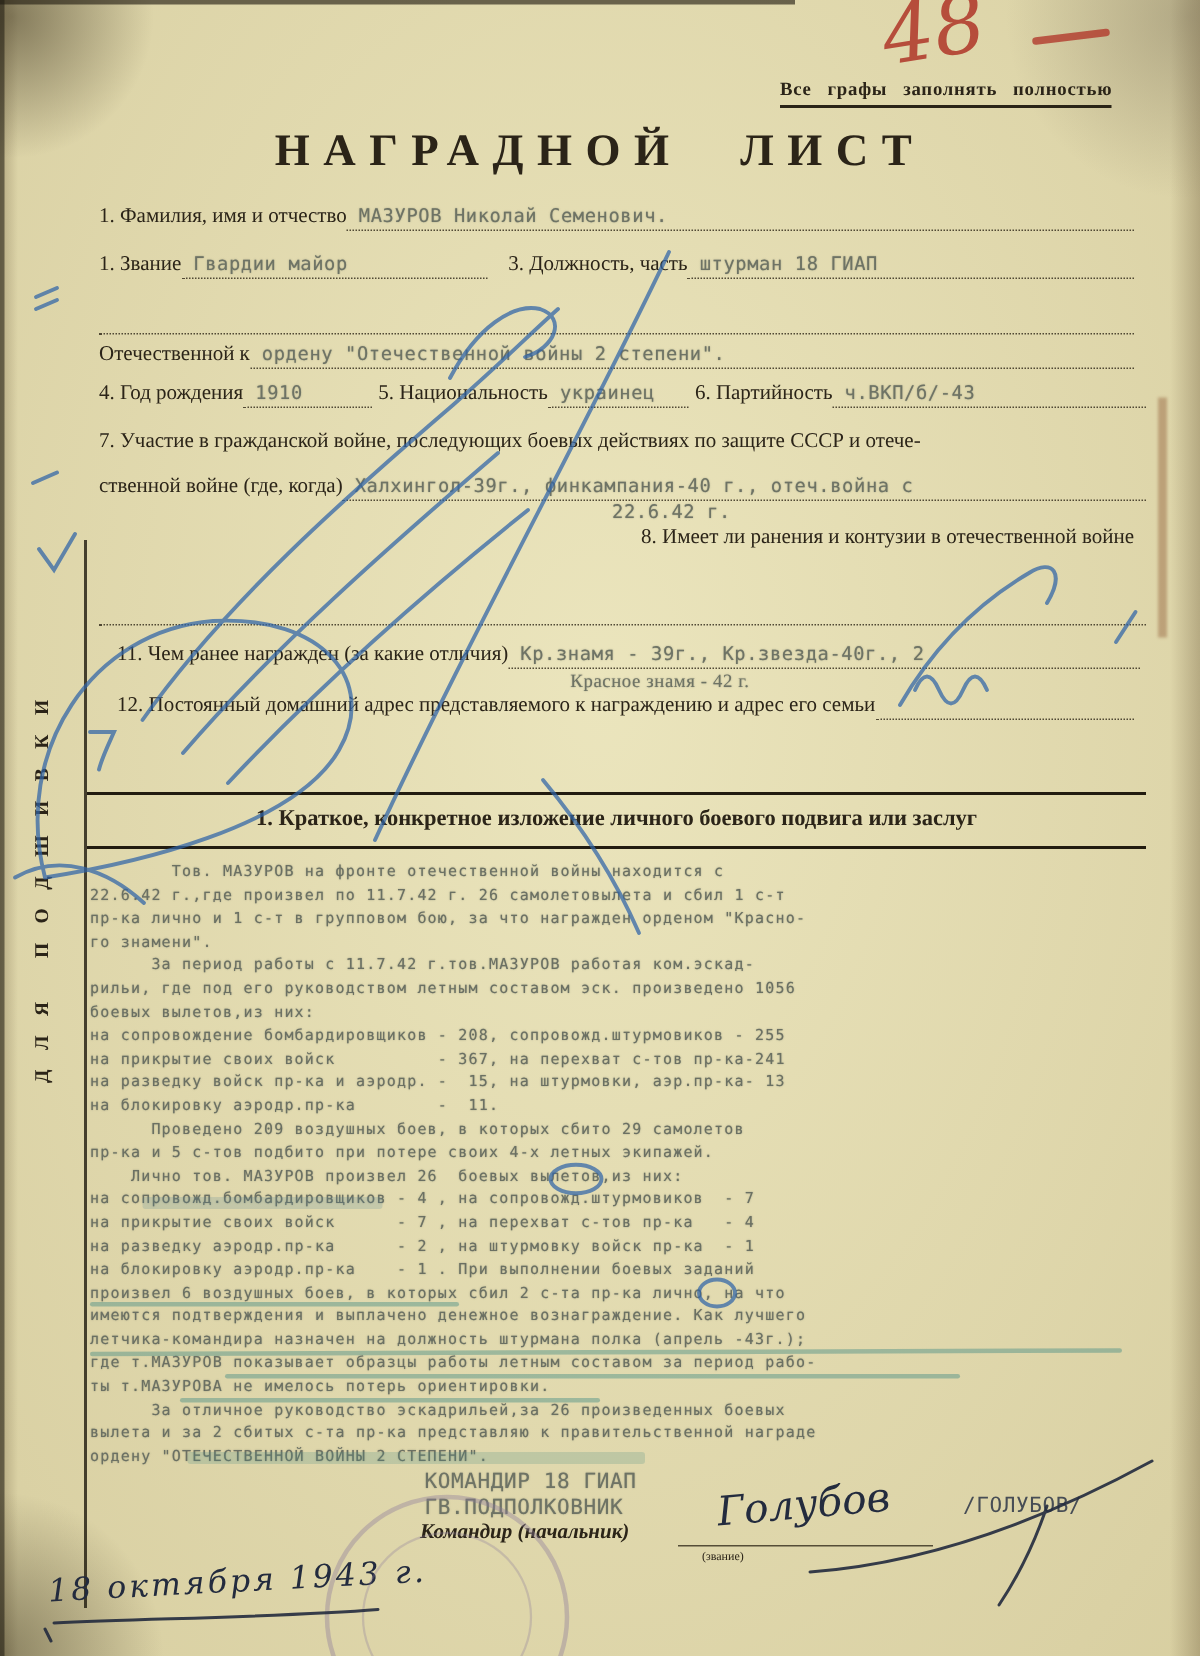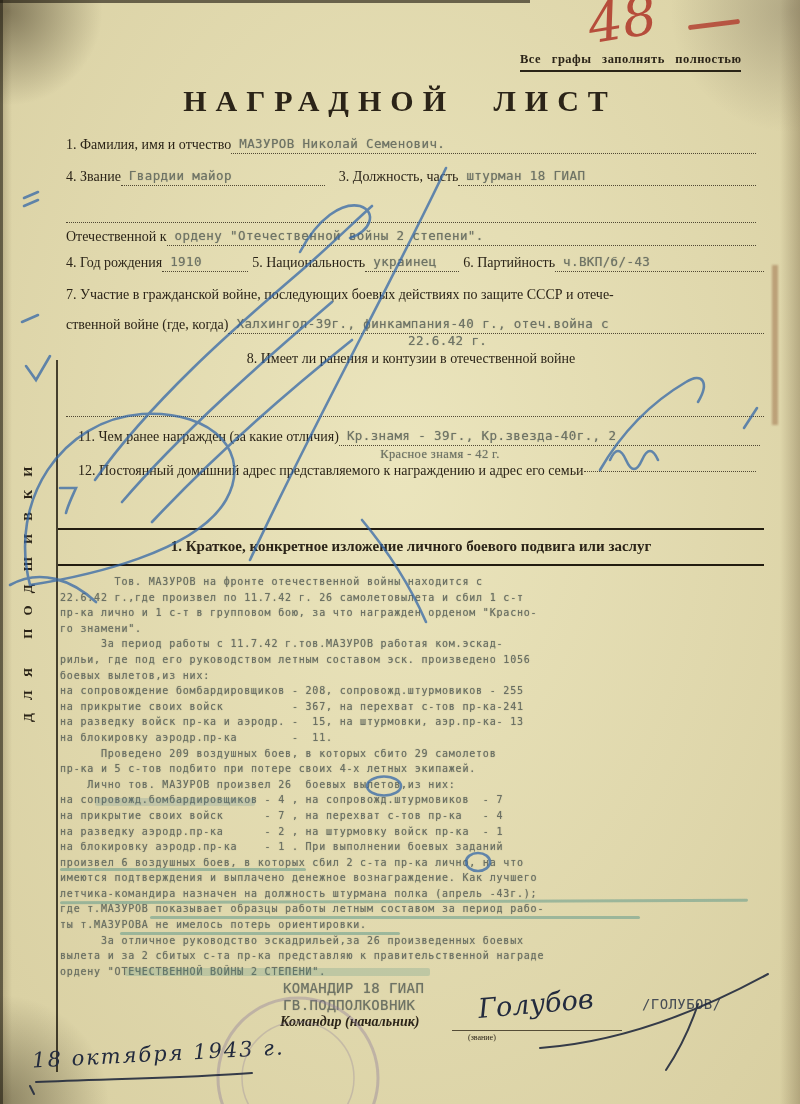--- a/index.html
+++ b/index.html
@@ -9,21 +9,21 @@
       radial-gradient(circle at 1% 1%, rgba(60,50,30,0.55), rgba(60,50,30,0) 7%),
       radial-gradient(circle at 99% 1%, rgba(110,100,80,0.38), rgba(110,100,80,0) 9%),
       radial-gradient(circle at 0% 100%, rgba(60,52,32,0.5), rgba(60,52,32,0) 8%),
       linear-gradient(90deg, rgba(80,62,34,0.28) 0px, rgba(80,62,34,0) 12px, rgba(80,62,34,0) 780px, rgba(90,70,40,0.3) 800px),
       radial-gradient(ellipse at 50% 42%, rgba(255,252,230,0.25), rgba(150,128,78,0.2) 120%),
       #e4ddaf;}
   .abs{position:absolute;}
   .printed{font-family:"Liberation Serif",serif;color:#2b2418;font-size:14px;line-height:1.25;}
   .typed{font-family:"DejaVu Sans Mono",monospace;color:#6e7365;font-size:12.5px;
          letter-spacing:0.4px;text-shadow:0 0 1px rgba(110,116,100,0.7);white-space:nowrap;}
-  .row{display:flex;align-items:center;}
+  .row{display:flex;align-items:flex-end;}
   .fill{flex:1;border-bottom:1px dotted rgba(55,47,30,0.85);padding:0 6px 1px 8px;min-width:20px;}
   .fillshort{border-bottom:1px dotted rgba(55,47,30,0.85);padding:0 6px 1px 8px;}
   .lbl{white-space:nowrap;}
   .title{font-weight:bold;font-size:30px;letter-spacing:9px;word-spacing:22px;text-align:center;}
   .note{font-weight:bold;font-size:12.5px;letter-spacing:0.5px;word-spacing:7px;
         border-bottom:2px solid #2a2417;padding-bottom:2px;}
   .sechead{border-top:2.5px solid #221c10;border-bottom:2.5px solid #221c10;
         text-align:center;font-weight:bold;font-size:15px;padding:7px 0 8px 0;}
   .bodytext{font-family:"DejaVu Sans Mono",monospace;color:#6b7063;font-size:10px;
         letter-spacing:0.8px;line-height:15.6px;white-space:pre;
@@ -55,21 +55,21 @@
 
   <div class="abs vtext" style="left:20px;top:392px;height:330px;">ДЛЯ ПОДШИВКИ</div>
   <div class="abs" style="left:56px;top:360px;width:1.5px;height:712px;background:rgba(30,25,14,0.8);"></div>
 
   <div class="abs row printed" style="left:66px;top:136px;right:44px;">
     <span class="lbl">1. Фамилия, имя и отчество</span>
     <span class="fill typed">МАЗУРОВ Николай Семенович.</span>
   </div>
 
   <div class="abs row printed" style="left:66px;top:168px;right:44px;">
-    <span class="lbl">4. Звание</span>
+    <span class="lbl">1. Звание</span>
     <span class="fillshort typed" style="width:190px;">Гвардии майор</span>
     <span class="lbl" style="margin-left:14px;">3. Должность, часть</span>
     <span class="fill typed">штурман 18 ГИАП</span>
   </div>
 
   <div class="abs" style="left:66px;top:204px;right:44px;height:18px;border-bottom:1px dotted rgba(55,47,30,0.85);"></div>
 
   <div class="abs row printed" style="left:66px;top:228px;right:44px;">
     <span class="lbl">Отечественной к</span>
     <span class="fill typed">ордену "Отечественной войны 2 степени".</span>

